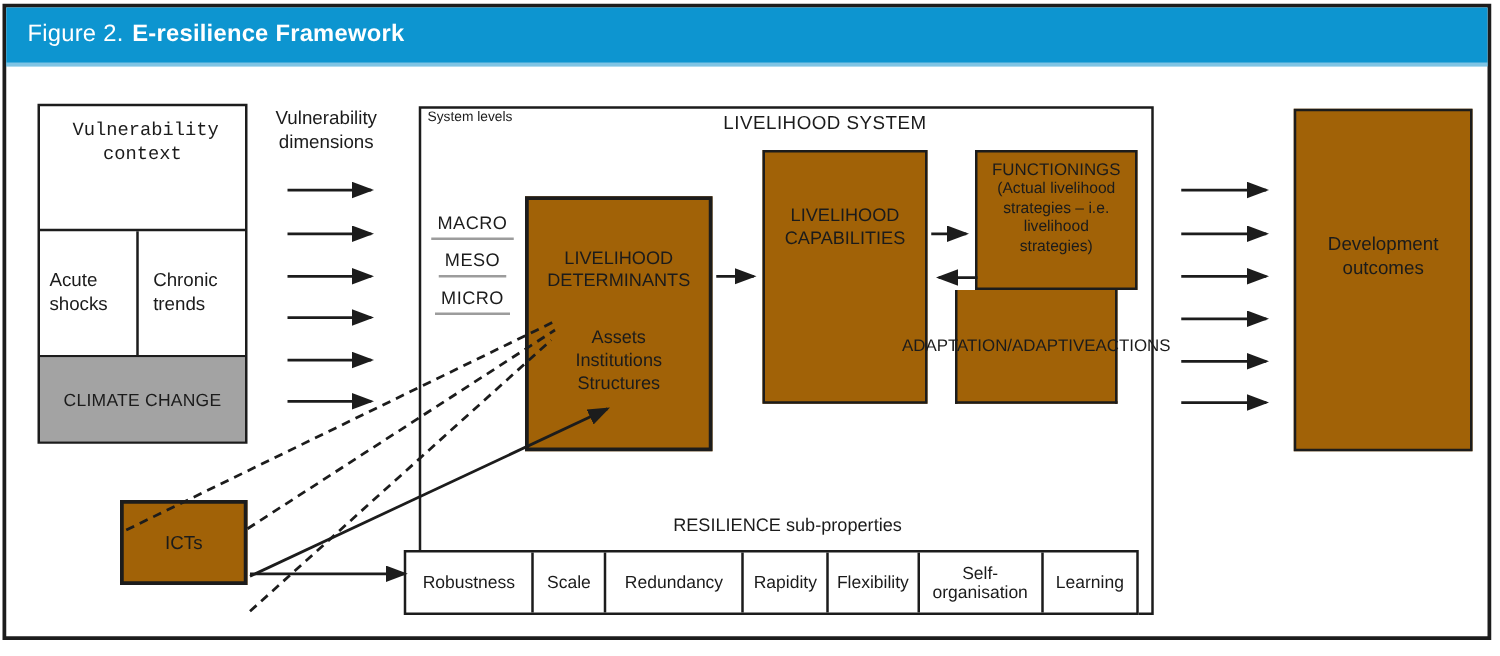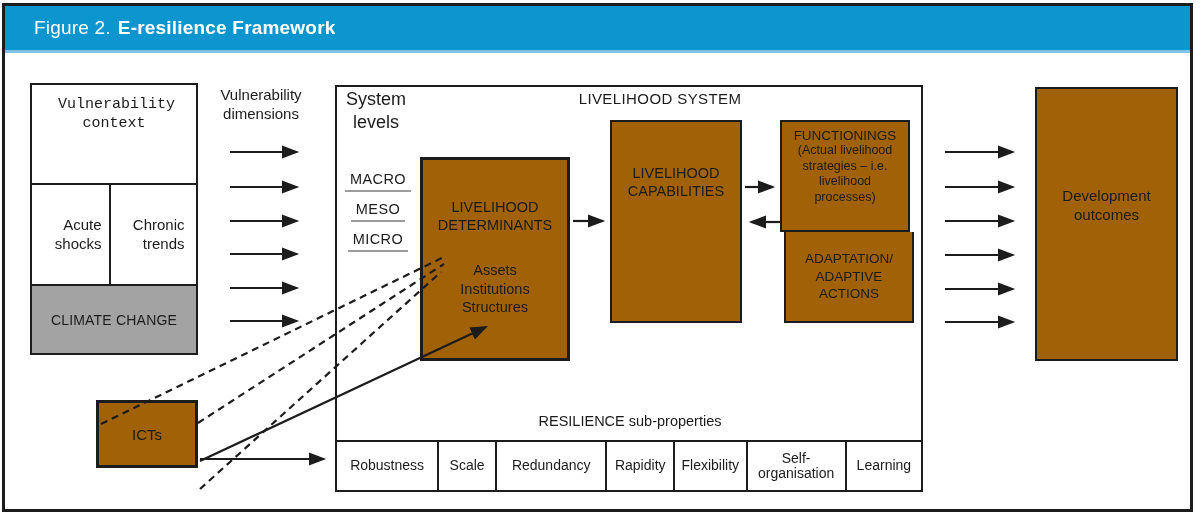--- a/index.html
+++ b/index.html
@@ -9,81 +9,81 @@
 
   
   .frame { left:2px; top:3px; width:1191px; height:509px;
            border:3px solid #1c1c1c; background:#fff; }
 
   
   .titlebar { left:5px; top:6px; width:1185px; height:47px;
               background:#0d95d0; border-bottom:3px solid #7fc4e4;
               display:flex; align-items:center; padding-left:17px;
               color:#fff; font-size:19px; letter-spacing:.2px; }
-  .titlebar .lbl { font-weight:400; margin-right:7px;margin-left:12px; }
+  .titlebar .lbl { font-weight:400; margin-right:7px; }
   .titlebar .ttl { font-weight:700; }
 
   .box { border:2px solid #1c1c1c; background:#a16207; position:absolute;
          display:flex; align-items:center; justify-content:center;
          text-align:center; }
   .thick { border-width:3px; }
 
   
   .vuln-wrap { left:30px; top:83px; width:168px; height:272px;
                border:2px solid #1c1c1c; background:#fff;
                display:flex; flex-direction:column; }
   .vuln-top { height:100px; border-bottom:2px solid #1c1c1c;
               display:flex; justify-content:center; padding-top:11px;
               font-size:15px; line-height:1.25;font-family:Liberation Mono, monospace; }
   .vuln-top div { width:112px; text-align:center; }
   .vuln-mid { height:101px; border-bottom:2px solid #1c1c1c; display:flex; }
   .vuln-cell { display:flex; align-items:center; justify-content:center;
-               text-align:right; font-size:15px; line-height:1.25; }
+               text-align:left; font-size:15px; line-height:1.25; }
   .vuln-cell.a { width:79px; border-right:2px solid #1c1c1c; }
   .vuln-cell.b { flex:1; }
   .vuln-cell .w { width:62px; }
   .vuln-climate { flex:1; background:#a3a3a3; display:flex; align-items:center;
                   justify-content:center; font-size:14px; letter-spacing:.2px; }
 
   .vdim { left:205px; top:86px; width:112px; text-align:center;
           font-size:15px; line-height:1.25; }
 
   
   .lsbox { left:335px; top:85px; width:588px; height:407px;
            border:2px solid #1c1c1c; }
   .lstitle { left:560px; top:90px; width:200px; text-align:center;
              font-size:15px; letter-spacing:.4px; }
   .syslv  { left:336px; top:88px; width:80px; text-align:center;
-            font-size:18px; line-height:1.25; }
+            font-size:11px; line-height:1.25; }
   .levels { left:337px; top:170px; width:82px; text-align:center; }
   .levels .lv { margin-bottom:8px; }
   .levels .lv span { display:inline-block; border-bottom:2px solid #9c9c9c;
                      padding:0 5px 3px; font-size:14.5px; letter-spacing:.4px; }
 
   .det { left:420px; top:118px; width:150px; height:204px;
          flex-direction:column; justify-content:flex-start; padding-top:39px;
          font-size:14.5px; line-height:1.22;margin-top:39px; }
   .det .items { margin-top:27px; line-height:1.27; }
 
   .cap { left:610px; top:120px; width:132px; height:203px;
          flex-direction:column; justify-content:flex-start; padding-top:43px;
          font-size:14.5px; line-height:1.22; }
   .cap div { width:110px; }
 
   .fun { left:780px; top:120px; width:130px; height:112px;
          flex-direction:column; justify-content:flex-start; padding-top:6px; }
   .fun .t { font-size:13.5px; }
   .fun .s { font-size:12.5px; line-height:1.24; }
 
-  .ada { left:784px; top:232px; width:130px; height:91px; border-top:none;
-         flex-direction:column; font-size:13.5px; line-height:1.3; }
+  .ada { left:764px; top:232px; width:130px; height:91px; border-top:none;
+         flex-direction:row; font-size:13.5px; line-height:1.3; }
 
   .reslbl { left:435px; top:413px; width:390px; text-align:center;
             font-size:14.5px; }
-  .cells { left:335px; top:440px; width:588px; height:52px;
+  .cells { left:323px; top:440px; width:588px; height:52px;
            border:2px solid #1c1c1c; display:flex; background:#fff; }
   .cell { border-right:2px solid #1c1c1c; display:flex; align-items:center;
           justify-content:center; text-align:center; font-size:14px;
           line-height:1.1; padding:0 2px; }
   .cell:last-child { border-right:none; }
   .c1{flex:0 0 17.5%} .c2{flex:0 0 9.9%} .c3{flex:0 0 18.9%}
   .c4{flex:0 0 11.6%} .c5{flex:0 0 12.4%} .c6{flex:0 0 17.0%}
   .c7{flex:0 0 12.7%}
 
   .dev { left:1035px; top:87px; width:143px; height:274px;
@@ -144,21 +144,21 @@
 
 <div class="box cap">
   <div>LIVELIHOOD CAPABILITIES</div>
 </div>
 
 <div class="box fun">
   <div class="t">FUNCTIONINGS</div>
   <div class="s">(Actual livelihood</div>
   <div class="s">strategies – i.e.</div>
   <div class="s">livelihood</div>
-  <div class="s">processes)</div>
+  <div class="s">strategies)</div>
 </div>
 
 <div class="box ada">
   <div>ADAPTATION/</div>
   <div>ADAPTIVE</div>
   <div>ACTIONS</div>
 </div>
 
 <div class="abs reslbl">RESILIENCE sub-properties</div>
 

